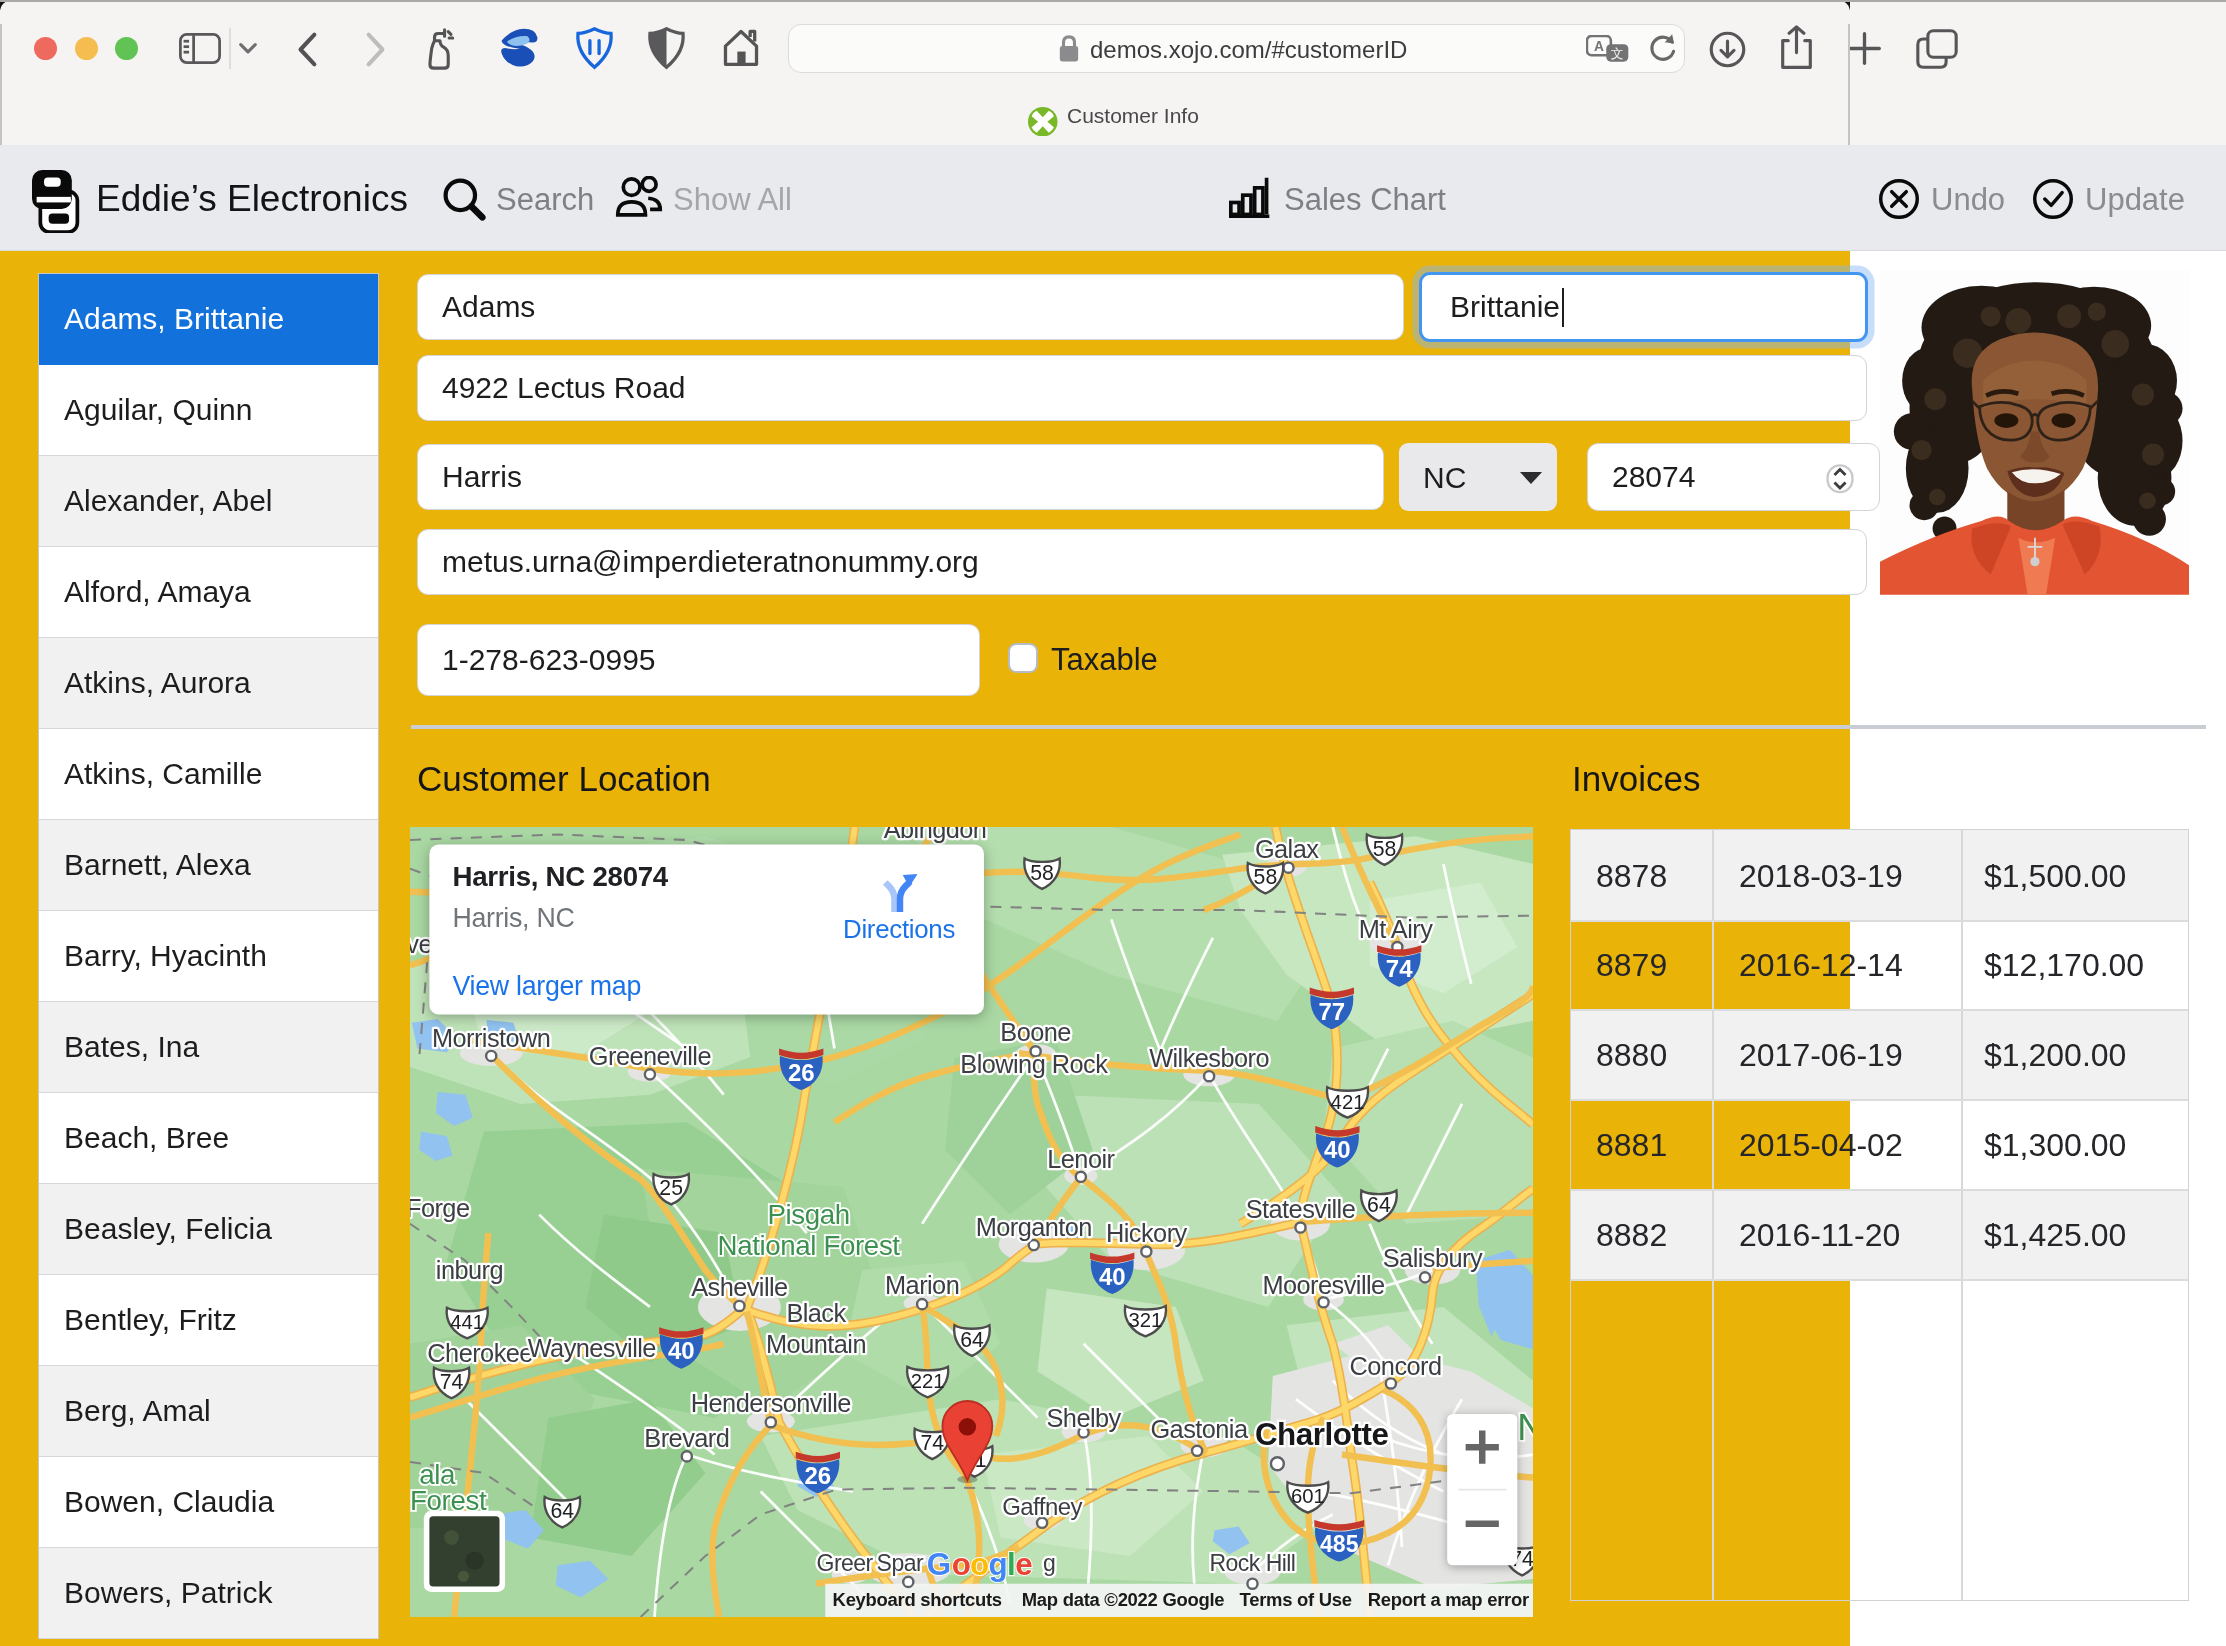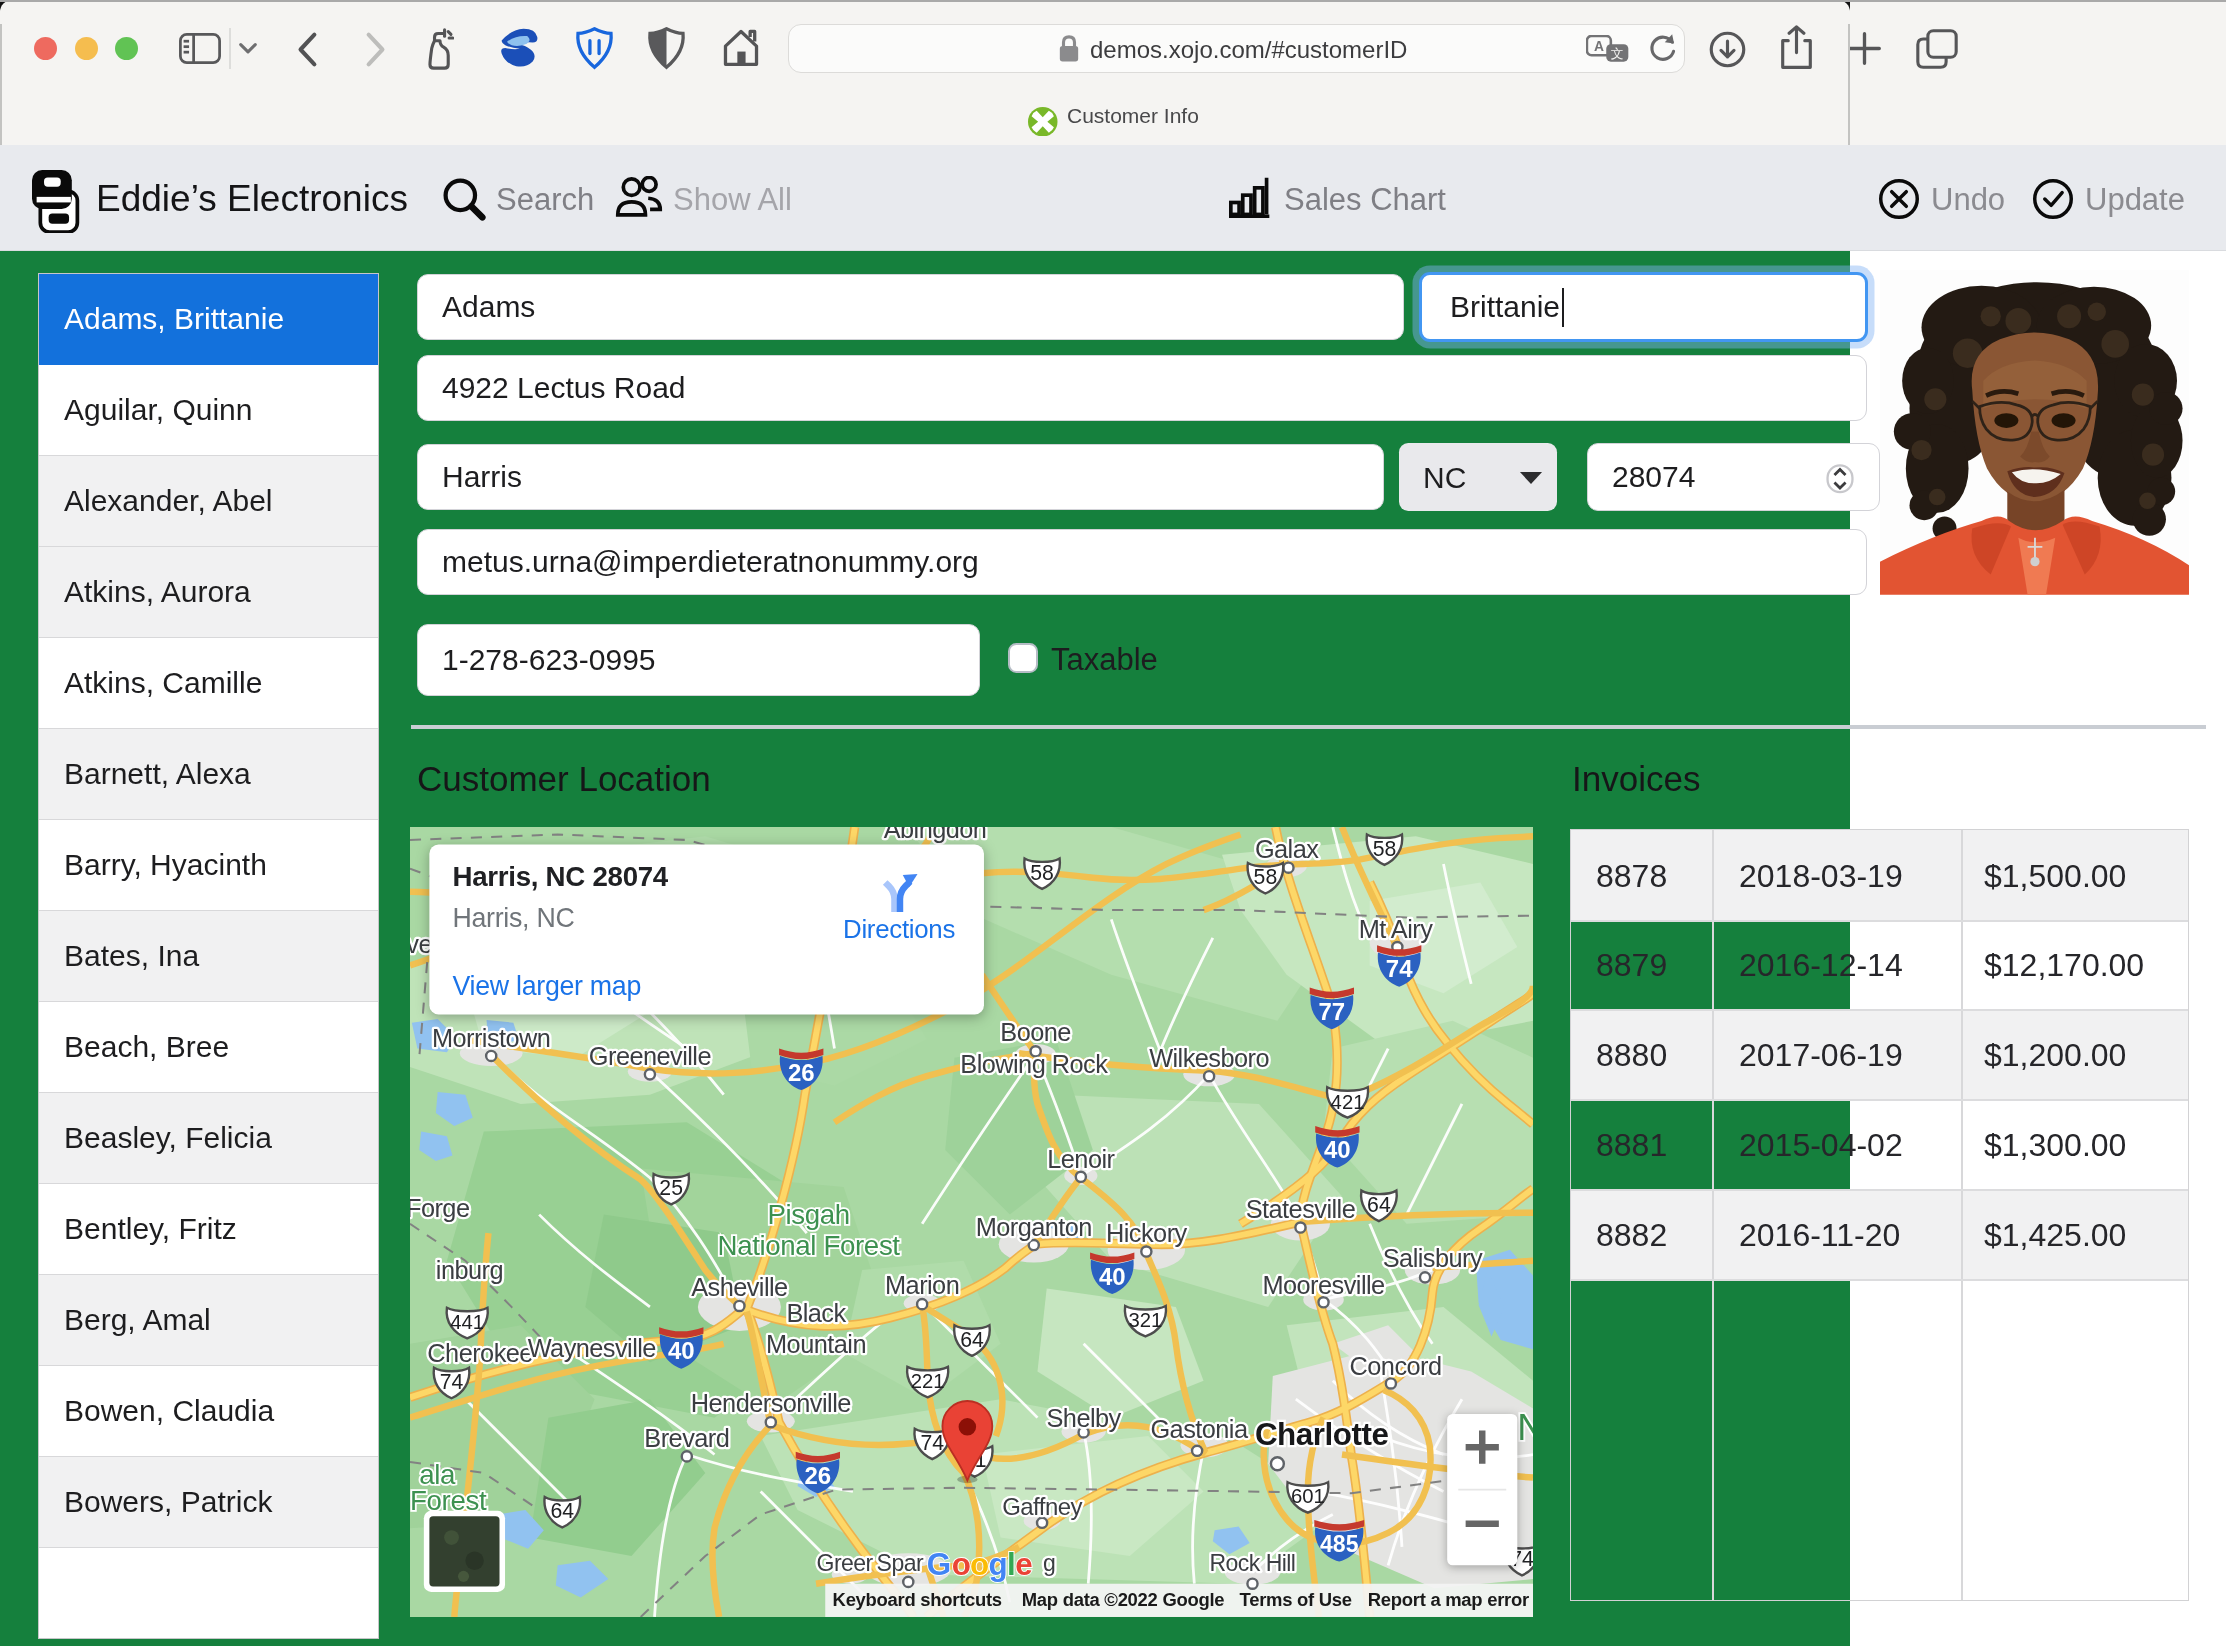--- a/index.html
+++ b/index.html
@@ -1,17 +1,17 @@
 <!DOCTYPE html>
 <html style="font-size:14.8px"><head>
 <meta charset="utf-8">
 <style>
   * { margin:0; padding:0; box-sizing:border-box; }
   html,body { width:2226px; height:1647px; background:#fff; font-family:"Liberation Sans",sans-serif; overflow:hidden; }
-  #page { position:relative; width:1850px; height:1647px; background:#15803d; }
+  #page { position:relative; width:1850px; height:1647px; background:#eab308; }
   .abs { position:absolute; }
 
   
   #chrome { left:0; top:0; width:2226px; height:145px; background:#f5f4f2; }
   .tl { border-radius:50%; width:23px; height:23px; top:37px; }
   #urlbar { left:788px; top:24px; width:897px; height:49px; background:#fbfbfa; border:1.8px solid #dcdbd9; border-radius:13px; }
   
   #tabrow { left:0; top:90px; width:2226px; height:54px; }
   .tabtxt { font-size:21px; color:#48484a; }
 
@@ -194,20 +194,21 @@
       <circle cx="23" cy="23" r="20" fill="none" stroke="#0a0a0a" stroke-width="3.8"></circle>
       <path d="M14,23 L21,30 L33,16" stroke="#0a0a0a" stroke-width="3.8" fill="none" stroke-linecap="round" stroke-linejoin="round"></path>
     </svg>
     <div class="abs tbtxt" style="left:2085px; color:#8b8b90;">Update</div>
   </div>
 
   <div id="list" class="abs">
     <div class="row sel">Adams, Brittanie</div>
     <div class="row">Aguilar, Quinn</div>
     <div class="row alt">Alexander, Abel</div>
+    <div class="row">Alford, Amaya</div>
     <div class="row alt">Atkins, Aurora</div>
     <div class="row">Atkins, Camille</div>
     <div class="row alt">Barnett, Alexa</div>
     <div class="row">Barry, Hyacinth</div>
     <div class="row alt">Bates, Ina</div>
     <div class="row">Beach, Bree</div>
     <div class="row alt">Beasley, Felicia</div>
     <div class="row">Bentley, Fritz</div>
     <div class="row alt">Berg, Amal</div>
     <div class="row">Bowen, Claudia</div>

